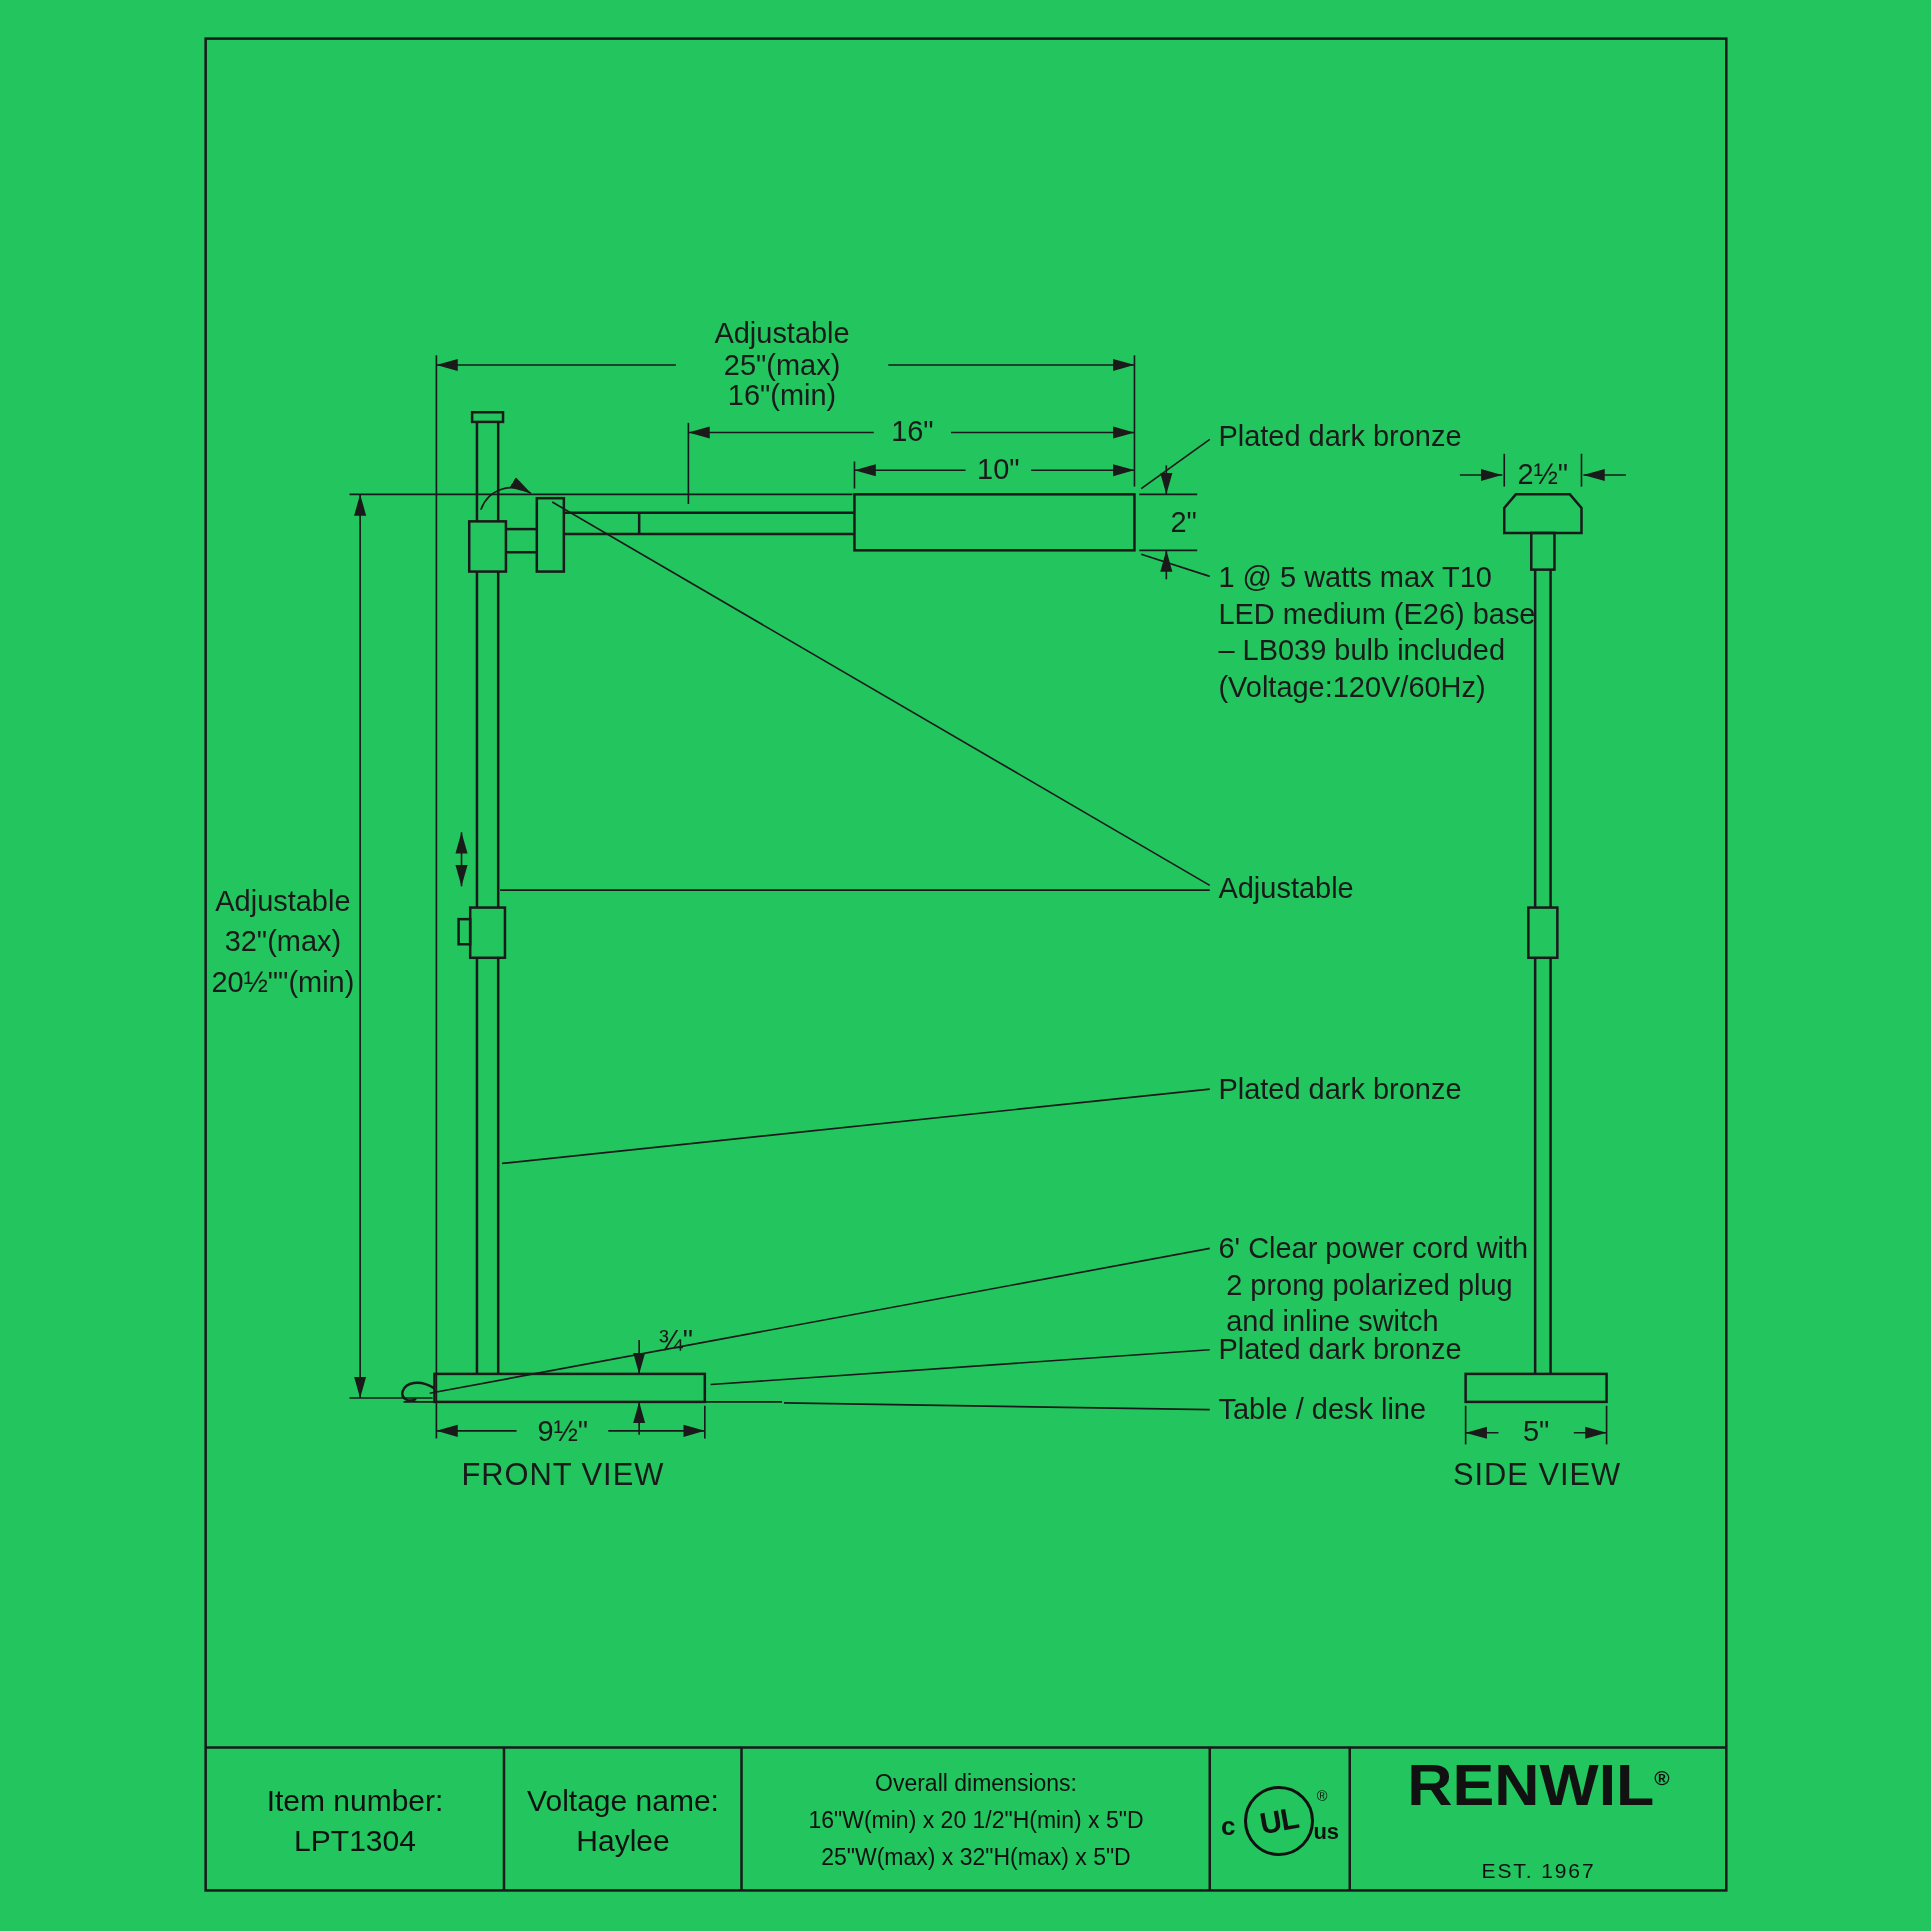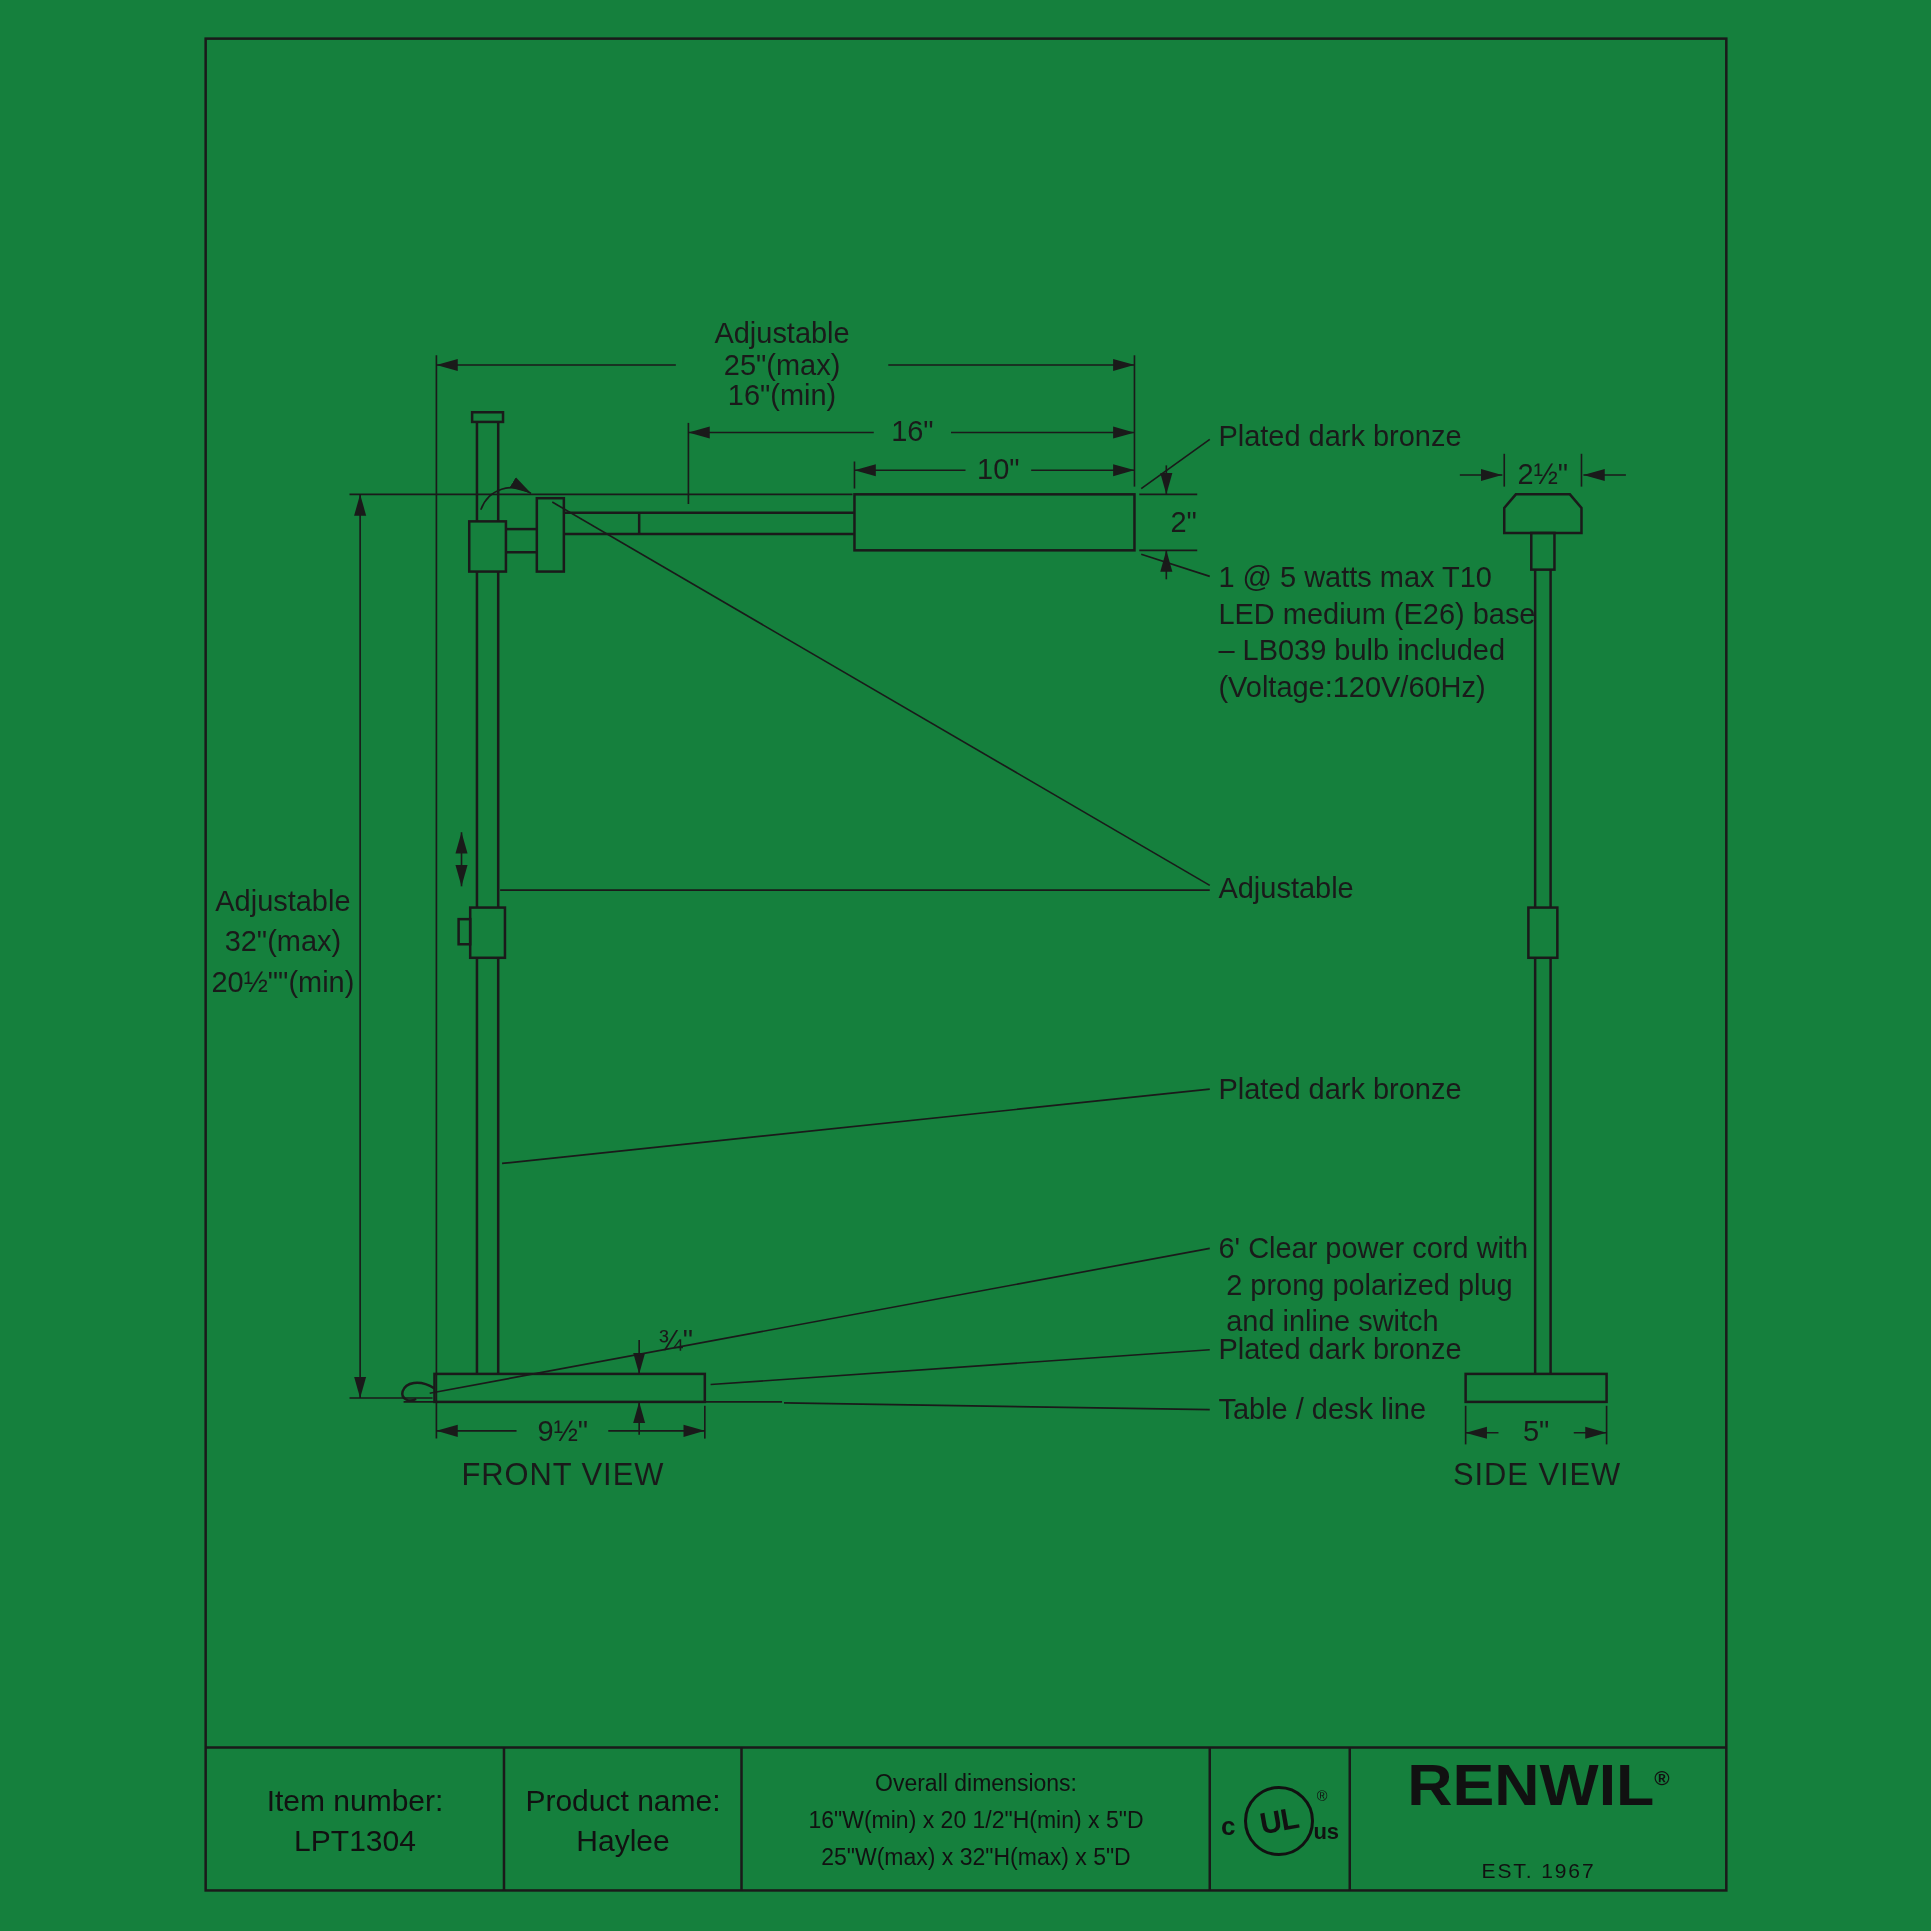--- a/index.html
+++ b/index.html
@@ -1,16 +1,16 @@
 <!DOCTYPE html>
 <html><head>
 <meta charset="utf-8">
 <style>
   html,body{margin:0;padding:0;background:#ffffff;}
-  .stage{position:relative;width:1931px;height:1931px;background:#15803d;font-family:"Liberation Sans",sans-serif;color:#111;}
+  .stage{position:relative;width:1931px;height:1931px;background:#22c55e;font-family:"Liberation Sans",sans-serif;color:#111;}
   svg{position:absolute;left:0;top:0;}
   .geo{fill:none;stroke:#1a1a1a;stroke-width:2.6;}
   .dim{fill:none;stroke:#1a1a1a;stroke-width:1.7;}
   .lbl{font-family:"Liberation Sans",sans-serif;font-size:30px;fill:#1a1a1a;}
   .lblc{text-anchor:middle;}
   .viewlbl{font-size:32px;letter-spacing:1px;}
   .tb-cell{position:absolute;top:1750px;height:141px;display:flex;flex-direction:column;justify-content:center;align-items:center;font-size:30px;line-height:40px;color:#111;}
   .tb-dims{font-size:23px;line-height:37px;}
   .ul-wrap{position:relative;width:122px;height:93px;}
   .ul-circle{position:absolute;left:25px;top:11.6px;width:64px;height:64px;border:3.9px solid #111;border-radius:50%;display:flex;align-items:center;justify-content:center;}
@@ -173,21 +173,21 @@
       <text class="lbl lblc viewlbl" x="1592" y="1538">SIDE VIEW</text>
     </g>
   </svg>
 
   <div>
     <div class="tb-cell" style="left:206px;width:298px;border-radius:27px;">
       <div>Item number:</div>
       <div>LPT1304</div>
     </div>
     <div class="tb-cell" style="left:504px;width:238px;">
-      <div>Product name:</div>
+      <div>Voltage name:</div>
       <div>Haylee</div>
     </div>
     <div class="tb-cell tb-dims" style="left:742px;width:468px;">
       <div>Overall dimensions:</div>
       <div>16"W(min) x 20 1/2"H(min) x 5"D</div>
       <div>25"W(max) x 32"H(max) x 5"D</div>
     </div>
     <div class="tb-cell" style="left:1210px;width:140px;">
       <div class="ul-wrap">
         <span class="ul-c">c</span>

